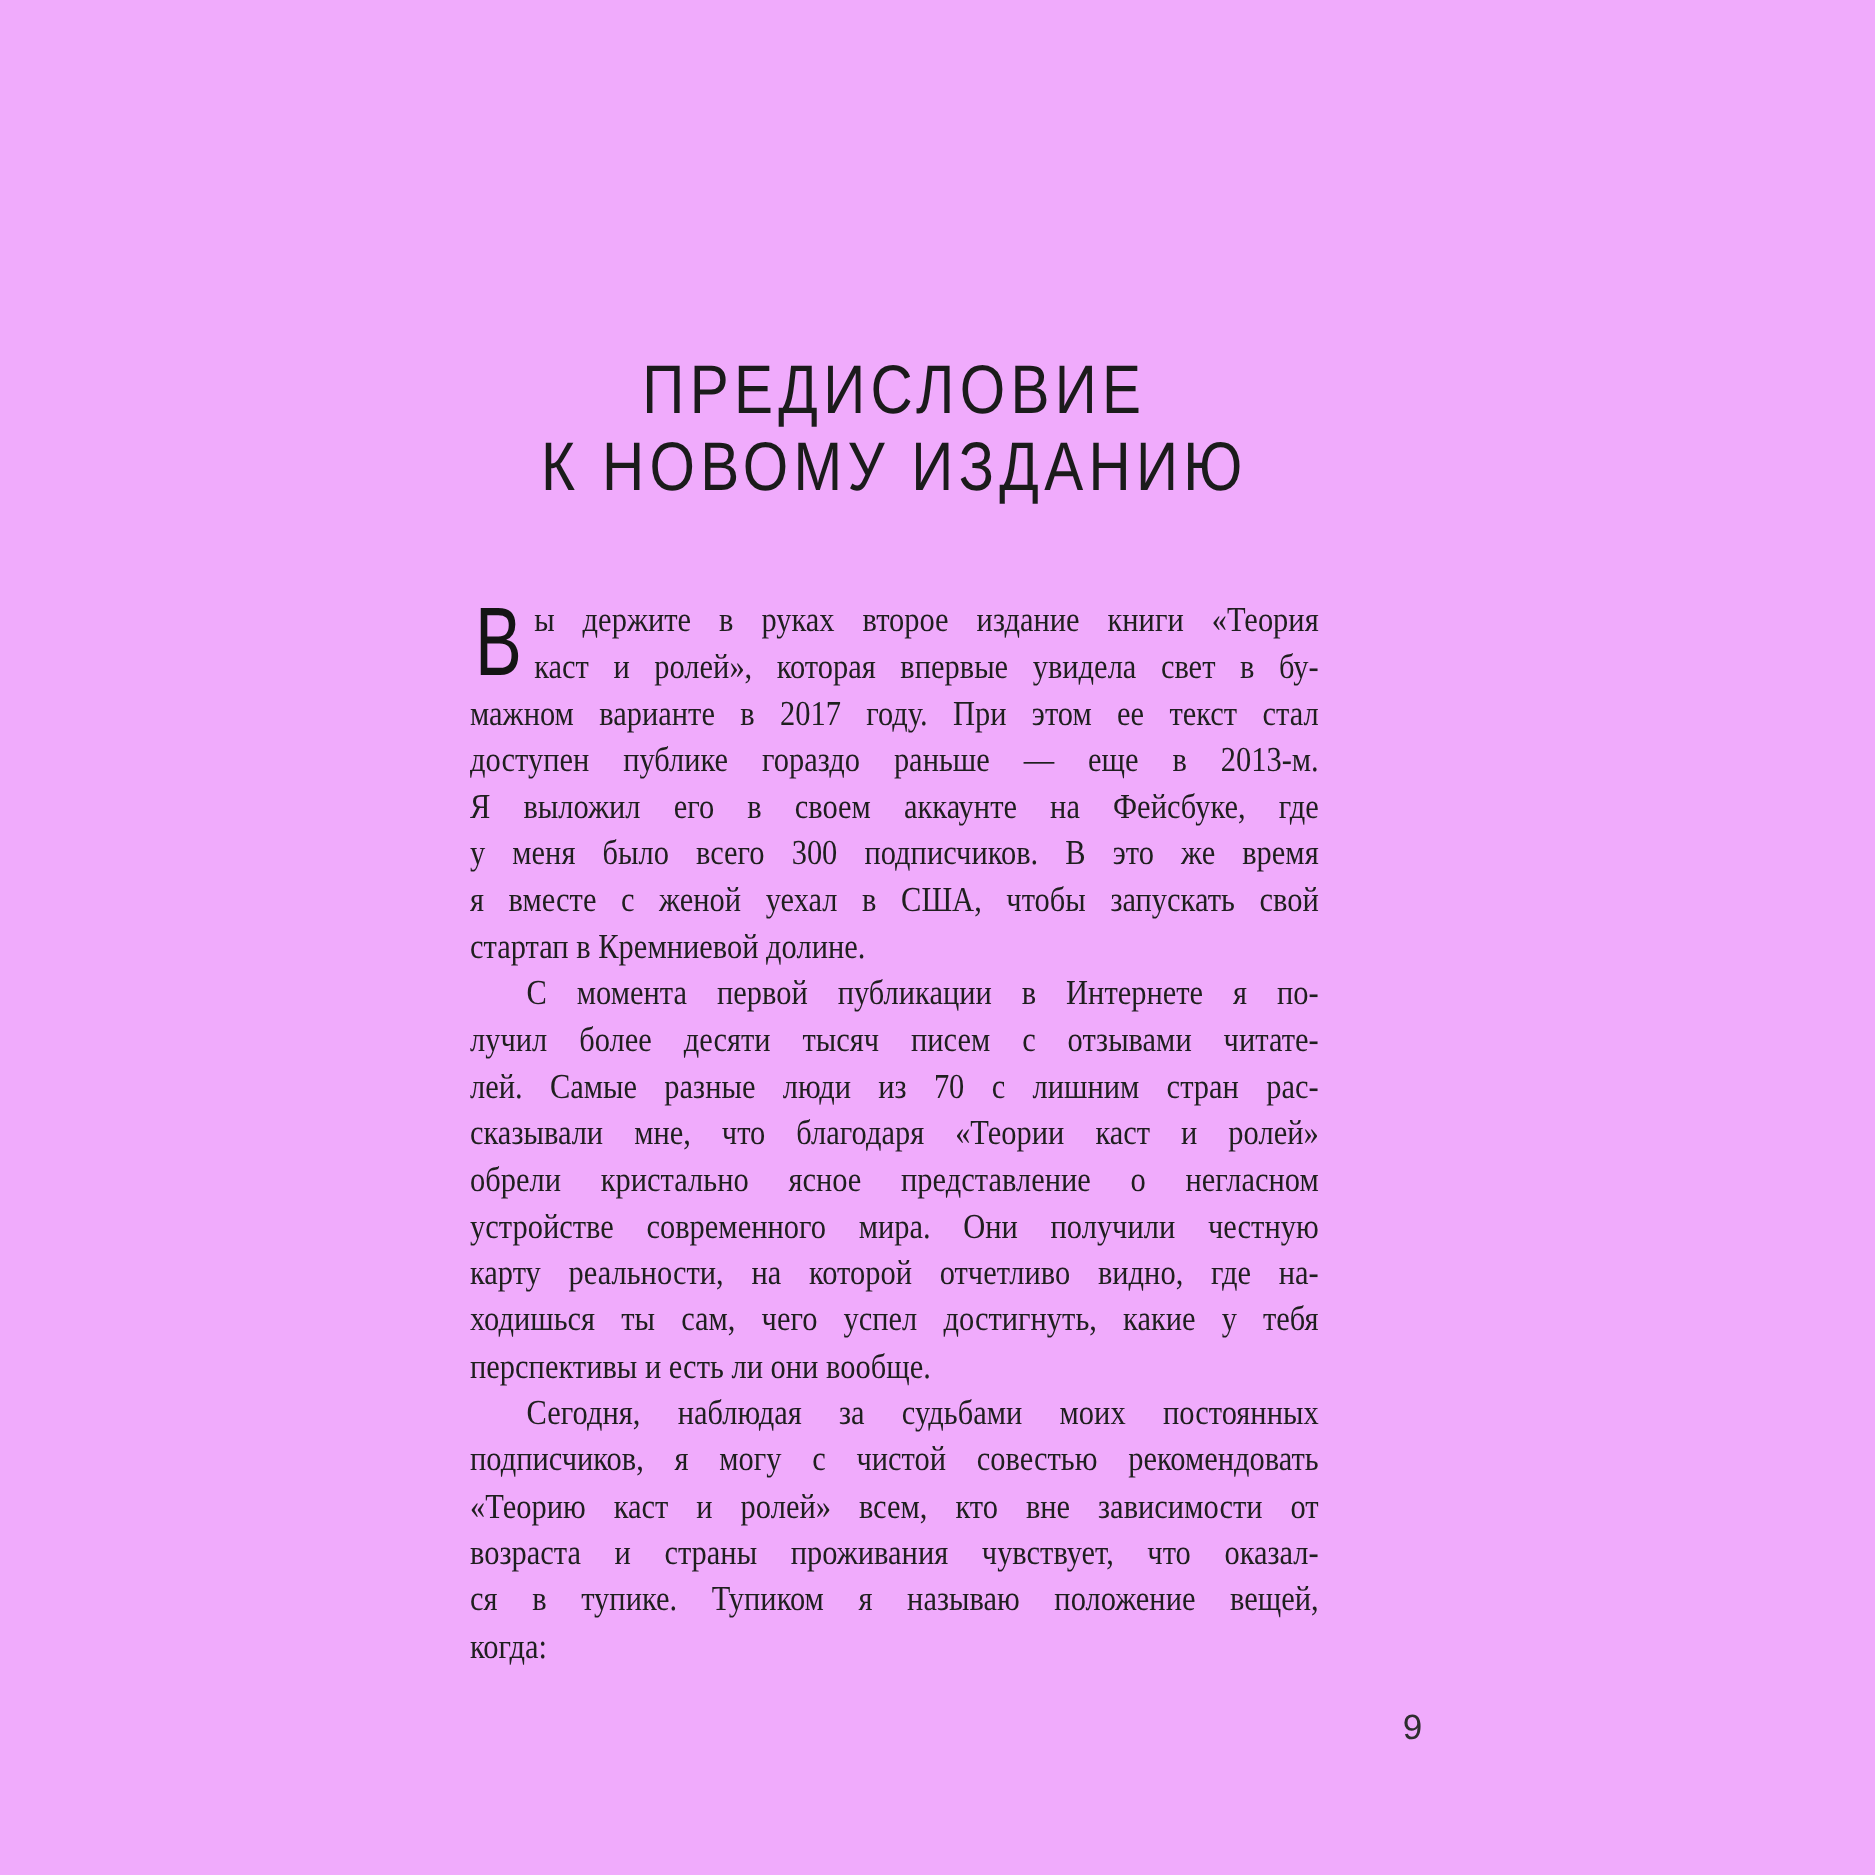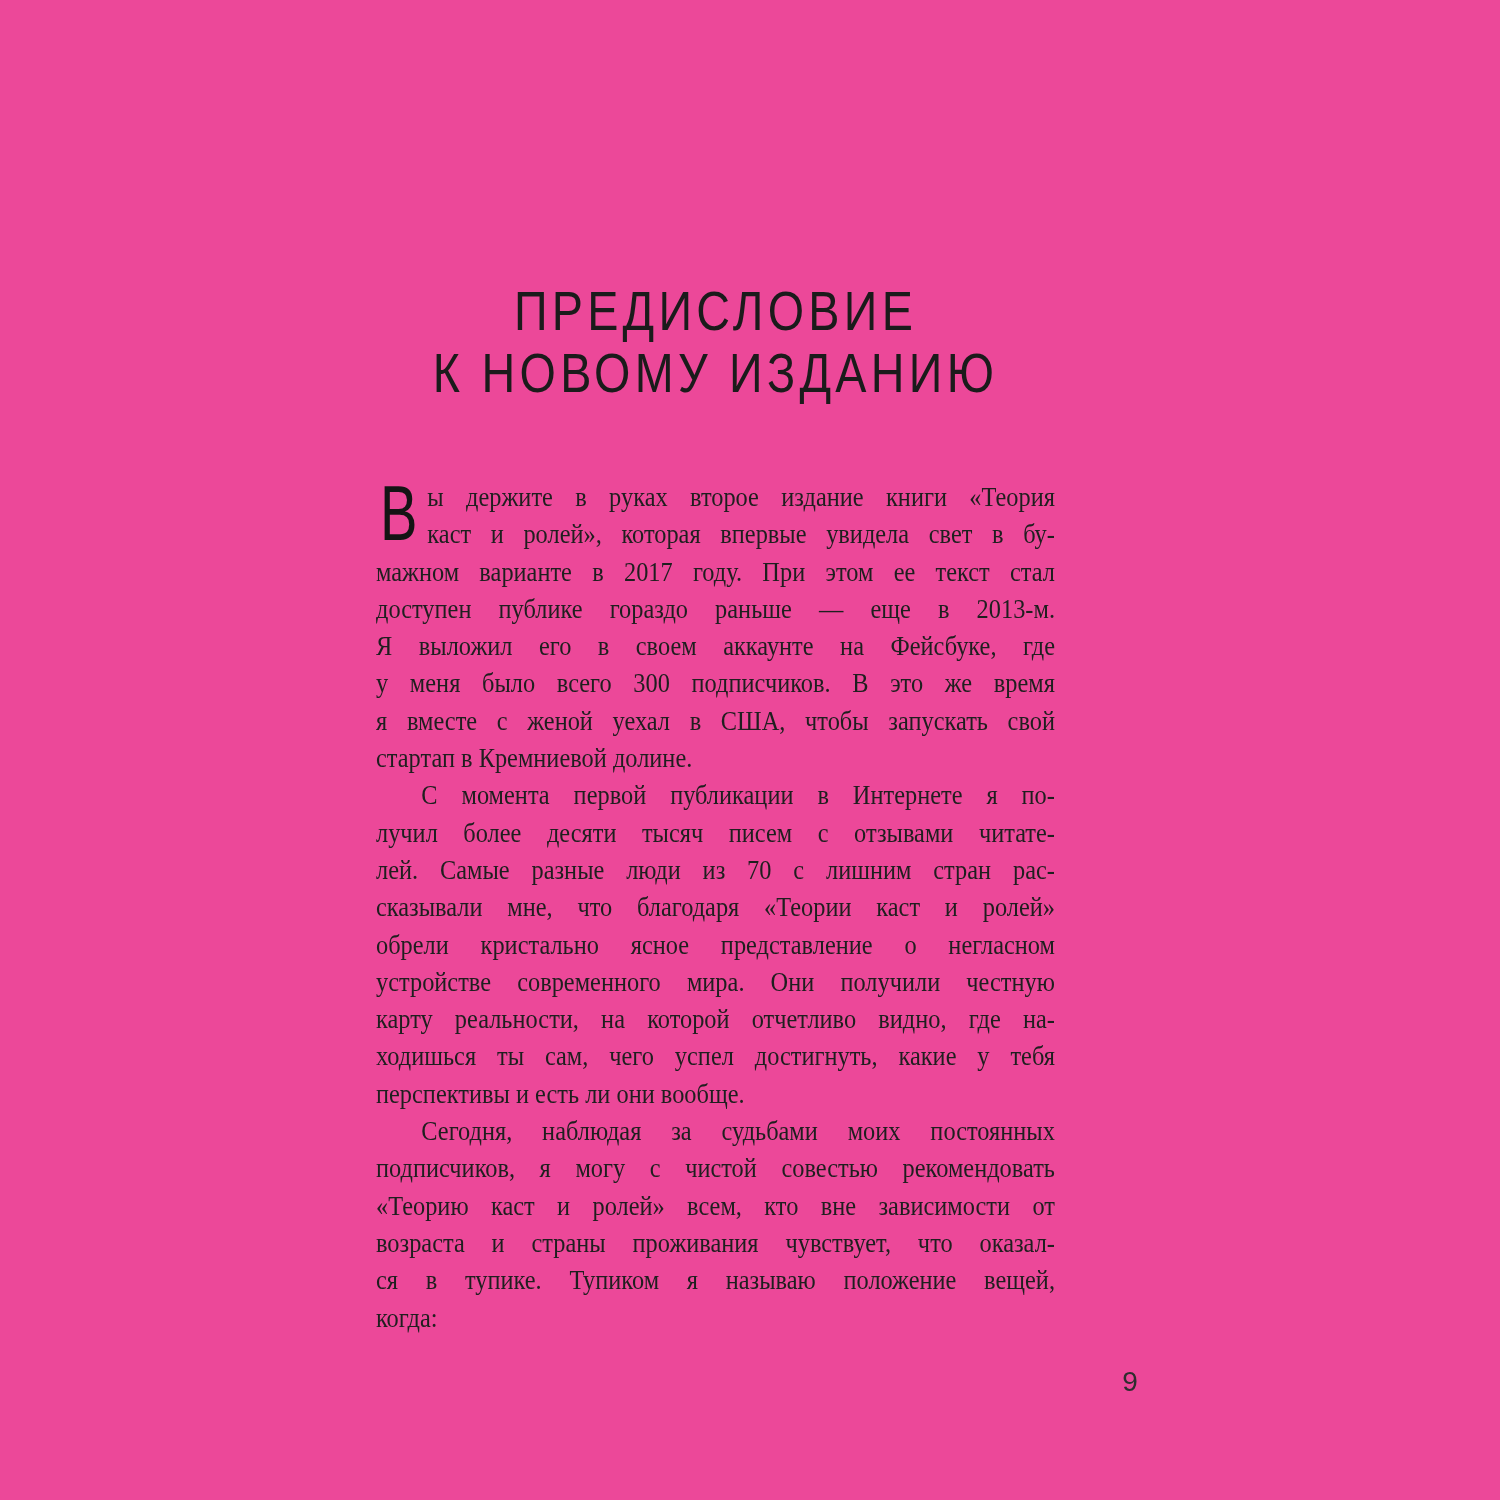--- a/index.html
+++ b/index.html
@@ -1,21 +1,21 @@
 <!DOCTYPE html>
 <html><head>
 <meta charset="utf-8">
 <style>
   html,body { margin:0; padding:0; }
   body {
     width:1500px; height:1500px; position:relative;
     background:#ffffff; overflow:hidden;
     font-family:"Liberation Serif", serif;
   }
-  .sheet { position:absolute; inset:0; background:#ec4899; }
+  .sheet { position:absolute; inset:0; background:#f0abfc; }
 
   
   .title {
     position:absolute; left:376px; top:280px; width:679px;
     text-align:center;
     font-family:"Liberation Sans", sans-serif;
     font-weight:400;
     font-size:55px; line-height:62px; letter-spacing:5px;
     color:#1b1b1b;
     transform:scaleX(0.85);

